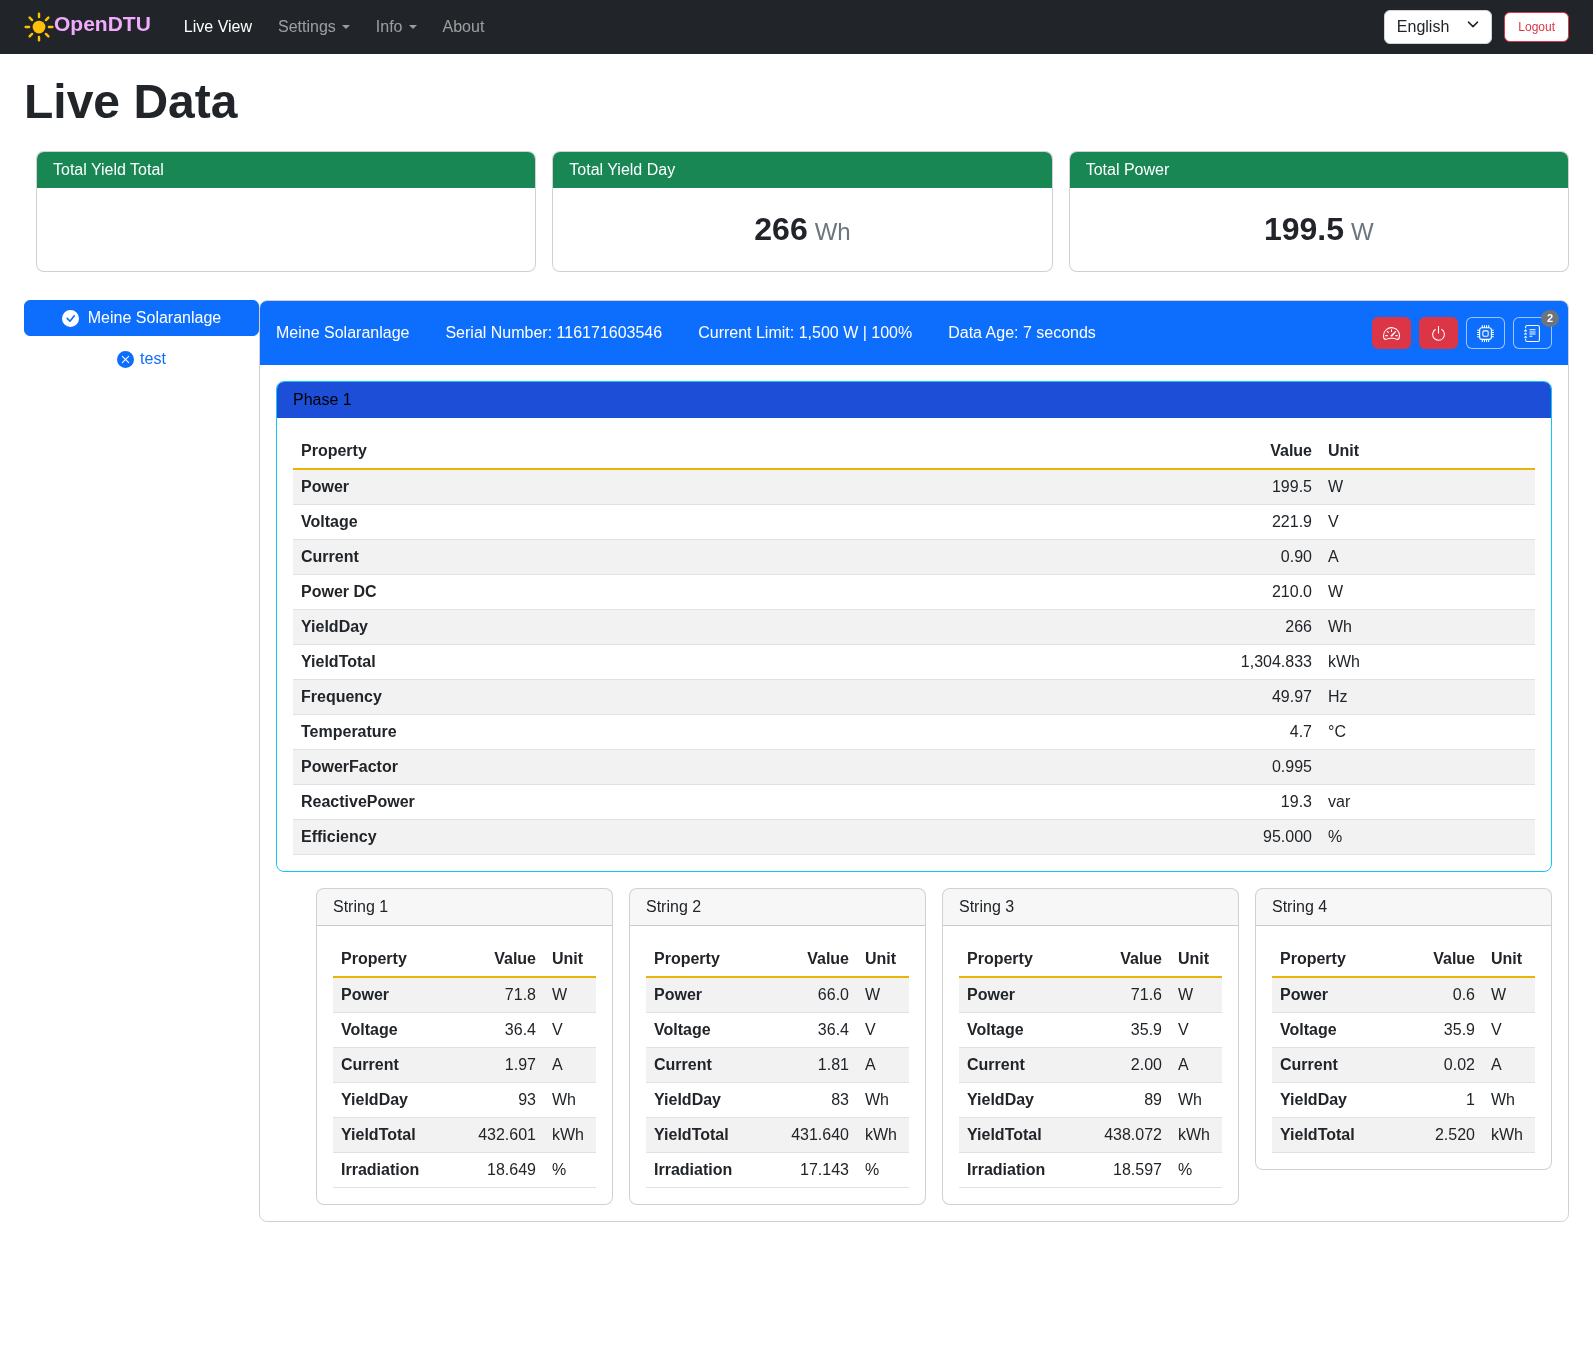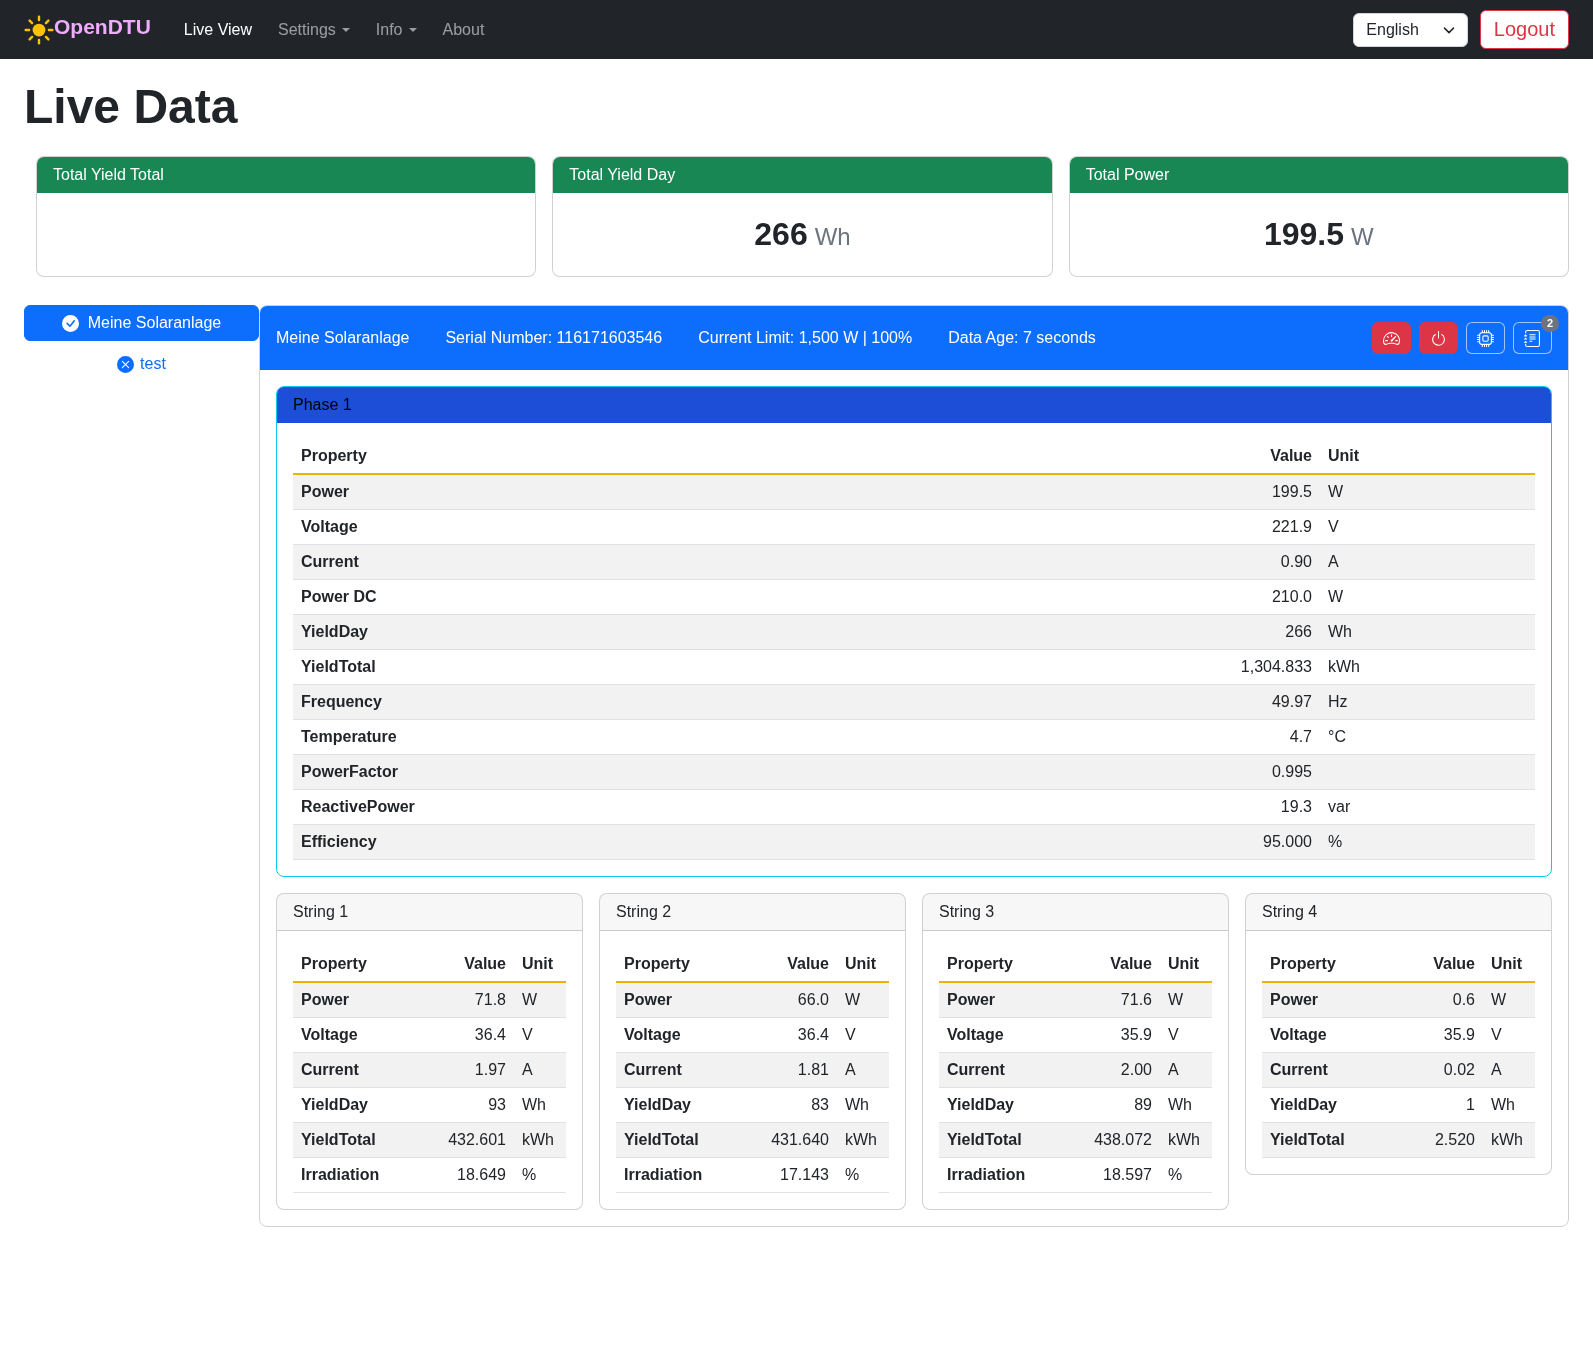--- a/index.html
+++ b/index.html
@@ -12,23 +12,23 @@
   .nav-left { display:flex; align-items:center; }
   .brand { display:flex; align-items:flex-start; color:#f0abfc; font-size:21px; font-weight:600;
     margin-right:20px; cursor:pointer; text-decoration:none; }
   .nav-link { color:rgba(255,255,255,.55); padding:8px 13px; cursor:pointer; text-decoration:none;
     display:flex; align-items:center; }
   .nav-link.active { color:#fff; }
   .caret { display:inline-block; margin-left:6px; border-top:4px solid; border-right:4px solid transparent;
     border-left:4px solid transparent; }
   .nav-right { display:flex; align-items:center; gap:12px; }
   .lang-select { background:#fff; color:#212529; border:1px solid #ced4da; border-radius:6px;
-    padding:7px 12px; display:flex; align-items:center; gap:24px; cursor:pointer; }
+    padding:7px 12px; display:flex; gap:18px; cursor:pointer; }
   .logout-btn { background:#fff; color:#dc3545; border:1px solid #dc3545; border-radius:6px;
-    padding:7px 13px; font-size:20px; cursor:pointer; font-family:inherit; }
+    padding:7px 13px; font-size:12px; cursor:pointer; font-family:inherit; }
 
   
   .container { padding:6px 24px 28px; }
   .page-title { font-size:48px; font-weight:600; margin:14px 0 22px; }
 
   .summary-row { display:grid; grid-template-columns:repeat(3,1fr); gap:16px; margin-bottom:28px;padding-left:12px; }
   .card { border:1px solid rgba(0,0,0,.18); border-radius:8px; background:#fff; overflow:hidden; }
   .card-header-green { background:#198754; color:#fff; padding:9px 16px; }
   .summary-body { text-align:center; padding:23px 16px; }
   .summary-value { font-size:32px; font-weight:600; }
@@ -63,21 +63,21 @@
   .data-table th, .data-table td { padding:8px; text-align:left; border-bottom:1px solid #dee2e6;
     font-size:16px; }
   .data-table thead th { border-bottom:2px solid #eab308; font-weight:700; }
   .data-table td.prop { font-weight:700; }
   .data-table .val { text-align:right; }
   .data-table tbody tr:nth-child(odd) { background:rgba(0,0,0,.05); }
   .phase-table th.unit-col { width:215px; }
   .string-table th.unit-col { width:52px; }
   .string-table th.val-col { width:80px; }
 
-  .strings-row { display:grid; grid-template-columns:repeat(4,1fr); gap:16px; align-items:start; }
+  .strings-row { display:grid; grid-template-columns:repeat(4,1fr); gap:16px; align-items:start;margin-left:40px; }
   .string-card { border:1px solid rgba(0,0,0,.18); border-radius:8px; overflow:hidden; background:#fff; }
   .string-header { background:rgba(0,0,0,.03); border-bottom:1px solid rgba(0,0,0,.18); padding:9px 16px; }
 </style>
 </head>
 <body>
 
 <nav class="navbar">
   <div class="nav-left">
     <a class="brand">
       <span style="display:flex;">

